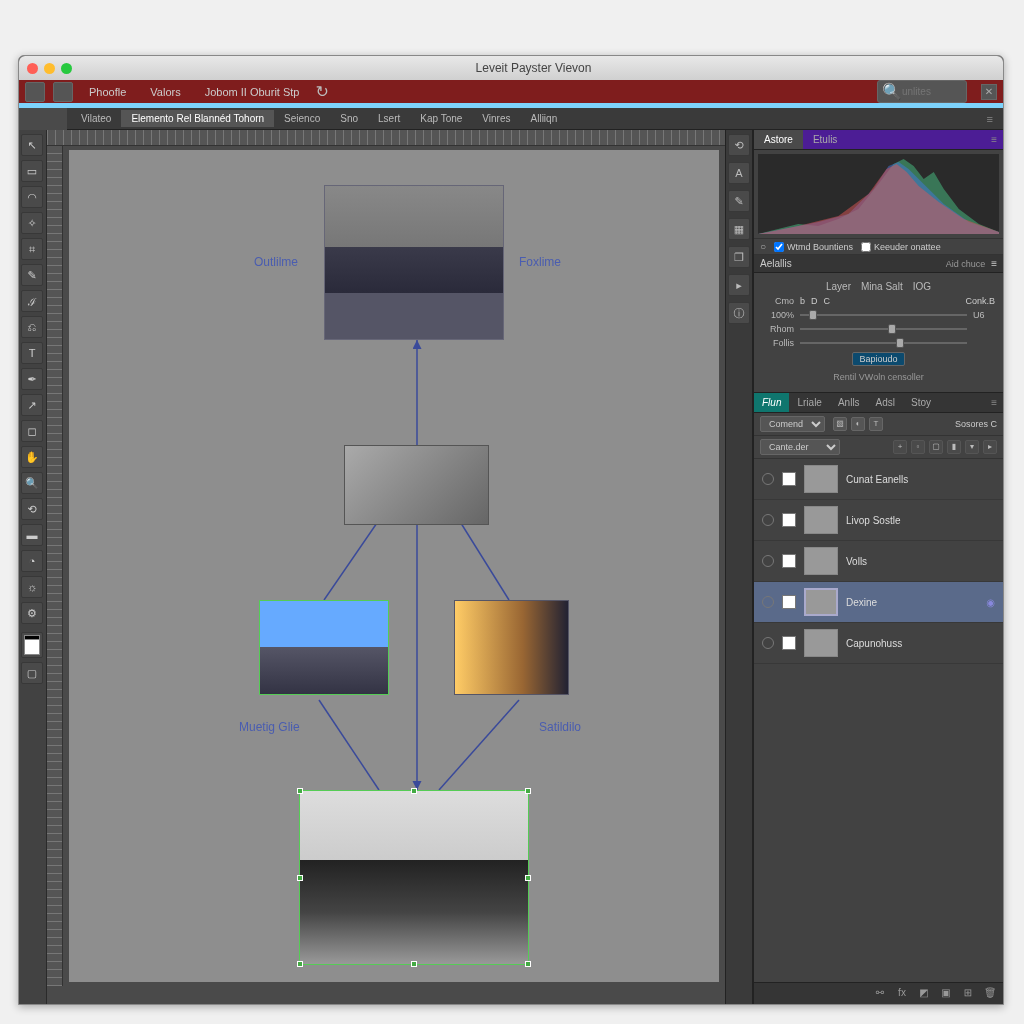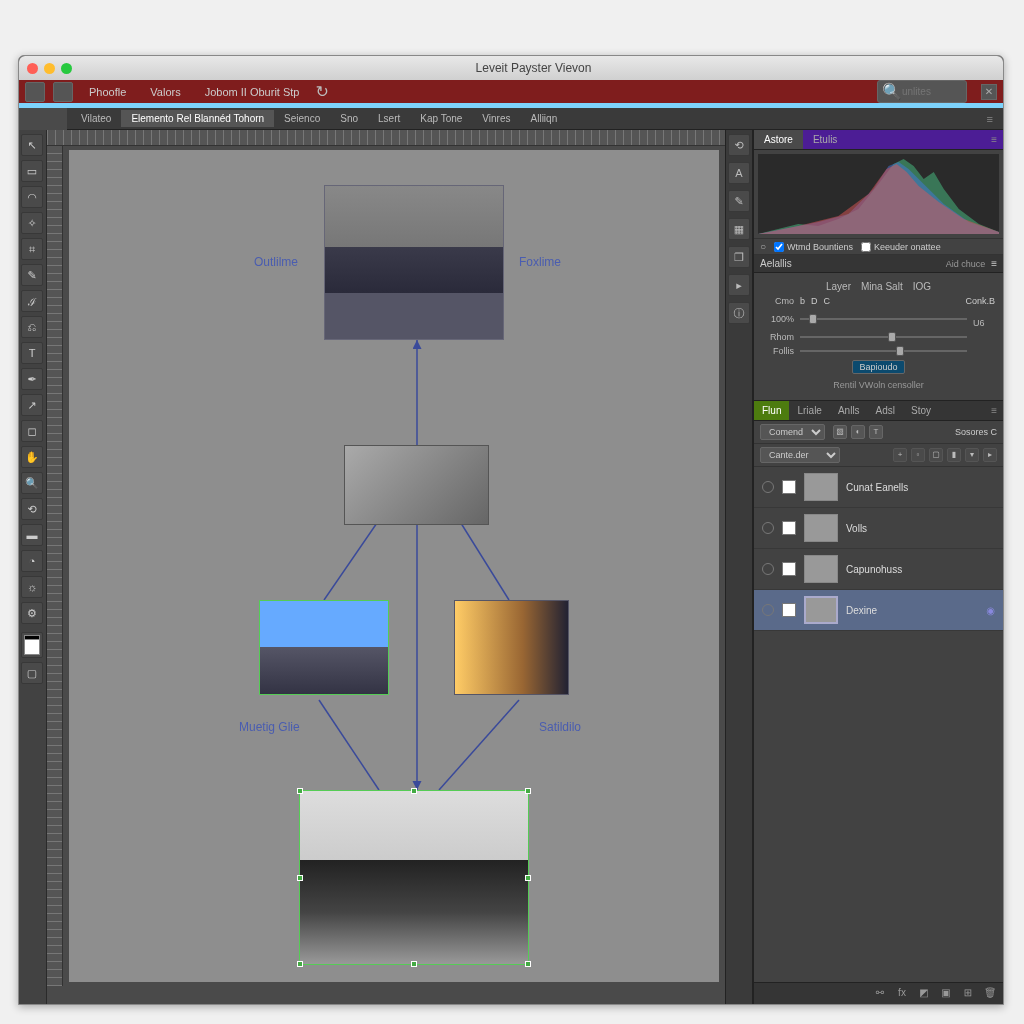--- a/index.html
+++ b/index.html
@@ -61,32 +61,32 @@
 .hist-opts label { display: flex; gap: 3px; align-items: center; font-size: 9px; }
 .hist-opts input { width: 10px; height: 10px; }
 
 .adj-head { display: flex; align-items: center; background: #353535; padding: 3px 6px; border-bottom: 1px solid #222; }
 .adj-head span { font-size: 10px; }
 .adj-head .dd { margin-left: auto; font-size: 9px; color: #999; }
 .adj-body { padding: 4px 8px; }
 .adj-subtabs { display: flex; gap: 10px; justify-content: center; margin: 4px 0; font-size: 10px; color: #bbb; }
 .adj-row { display: flex; align-items: center; gap: 6px; margin: 4px 0; font-size: 9px; }
 .adj-row .lbl { width: 32px; text-align: right; color: #bbb; }
-.adj-row .val { width: 22px; color: #bbb; margin-top: 8px; }
+.adj-row .val { width: 22px; color: #bbb; }
 .slider { flex: 1; height: 10px; position: relative; }
 .slider-track { position: absolute; left: 0; right: 0; top: 4px; height: 2px; background: #666; }
 .slider-thumb { position: absolute; top: 0; width: 8px; height: 10px; background: #aaa; border: 1px solid #555; border-radius: 2px; transform: translateX(-4px); }
 .adj-btnrow { display: flex; justify-content: center; gap: 6px; margin: 4px 0; }
 .tinybtn { padding: 1px 6px; background: #0c4a6e; border: 1px solid #666; border-radius: 2px; font-size: 9px; color: #ccc; }
 .adj-foot { text-align: center; font-size: 9px; color: #999; padding: 2px 0 6px; }
 
 .layerpanel { flex: 1; display: flex; flex-direction: column; min-height: 0; border-top: 1px solid #222; }
 .lp-tabs { display: flex; background: #353535; border-bottom: 1px solid #222; }
 .lp-tabs .pt { padding: 4px 8px; font-size: 10px; color: #aaa; cursor: pointer; }
-.lp-tabs .pt.active { background: #4d7c0f; color: #fff; }
+.lp-tabs .pt.active { background: #0f766e; color: #fff; font-style: italic; }
 .lp-tabs .hamb { margin-left: auto; padding: 4px 6px; color: #888; }
 .lp-row1 { display: flex; align-items: center; padding: 3px 6px; gap: 4px; border-bottom: 1px solid #333; }
 .lp-row1 select, .lp-select { background: #555; border: 1px solid #666; color: #ccc; font-size: 9px; padding: 1px 4px; border-radius: 2px; }
 .lp-row1 .icons { display: flex; gap: 4px; margin-left: 4px; }
 .lp-row1 .icons span { width: 14px; height: 14px; background: #555; border: 1px solid #666; border-radius: 2px; font-size: 8px; color: #bbb; text-align: center; line-height: 12px; }
 .lp-row2 { display: flex; align-items: center; padding: 3px 6px; gap: 4px; border-bottom: 1px solid #333; }
 .lp-row2 .icons { display: flex; gap: 4px; margin-left: auto; }
 .lp-row2 .icons span { width: 14px; height: 14px; background: #4a4a4a; border: 1px solid #555; border-radius: 2px; font-size: 8px; color: #bbb; text-align: center; line-height: 12px; }
 
 .layers { flex: 1; overflow-y: auto; background: #424242; }
@@ -342,36 +342,42 @@
         <div class="layers" id="layers">
             <div class="layer">
               <span class="vis"></span>
   <span class="mask"></span>
   <span class="thumb th-b"></span>
   <span class="lname">Cunat Eanells</span>
   </div>
             <div class="layer">
               <span class="vis"></span>
   <span class="mask"></span>
+  <span class="thumb th-c"></span>
+  <span class="lname">Livop Sostle</span>
+  </div>
+            <div class="layer">
+              <span class="vis"></span>
+  <span class="mask"></span>
   <span class="thumb th-d"></span>
   <span class="lname">Volls</span>
-  </div>
-            <div class="layer">
-              <span class="vis"></span>
-  <span class="mask"></span>
-  <span class="thumb th-f"></span>
-  <span class="lname">Capunohuss</span>
   </div>
             <div class="layer sel">
               <span class="vis"></span>
   <span class="mask"></span>
   <span class="thumb th-e"></span>
   <span class="lname">Dexine</span>
   <span class="fx">◉</span>
             </div>
+            <div class="layer">
+              <span class="vis"></span>
+  <span class="mask"></span>
+  <span class="thumb th-f"></span>
+  <span class="lname">Capunohuss</span>
+  </div>
           </div>
         <div class="layerfoot">
           <span>⚯</span>
           <span>fx</span>
           <span>◩</span>
           <span>▣</span>
           <span>⊞</span>
           <span>🗑</span>
         </div>
       </div>

